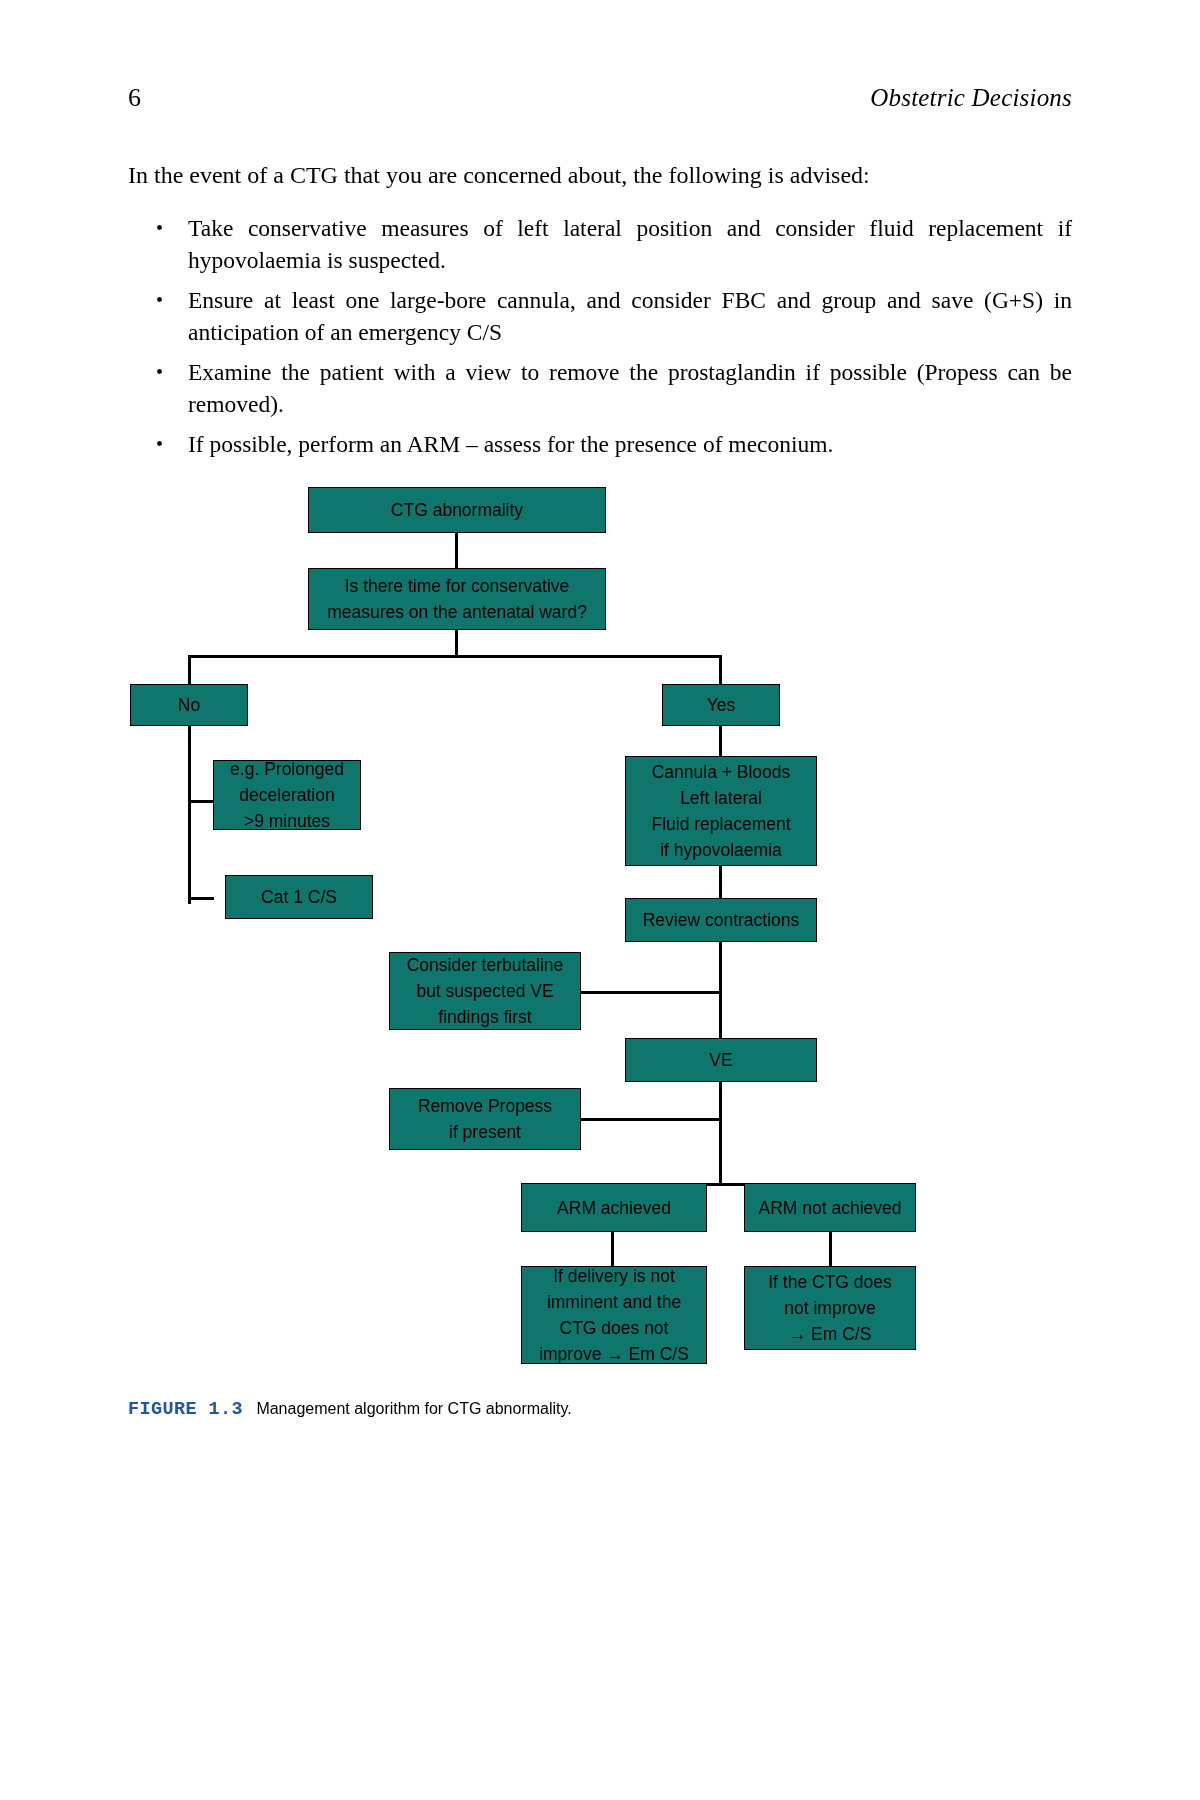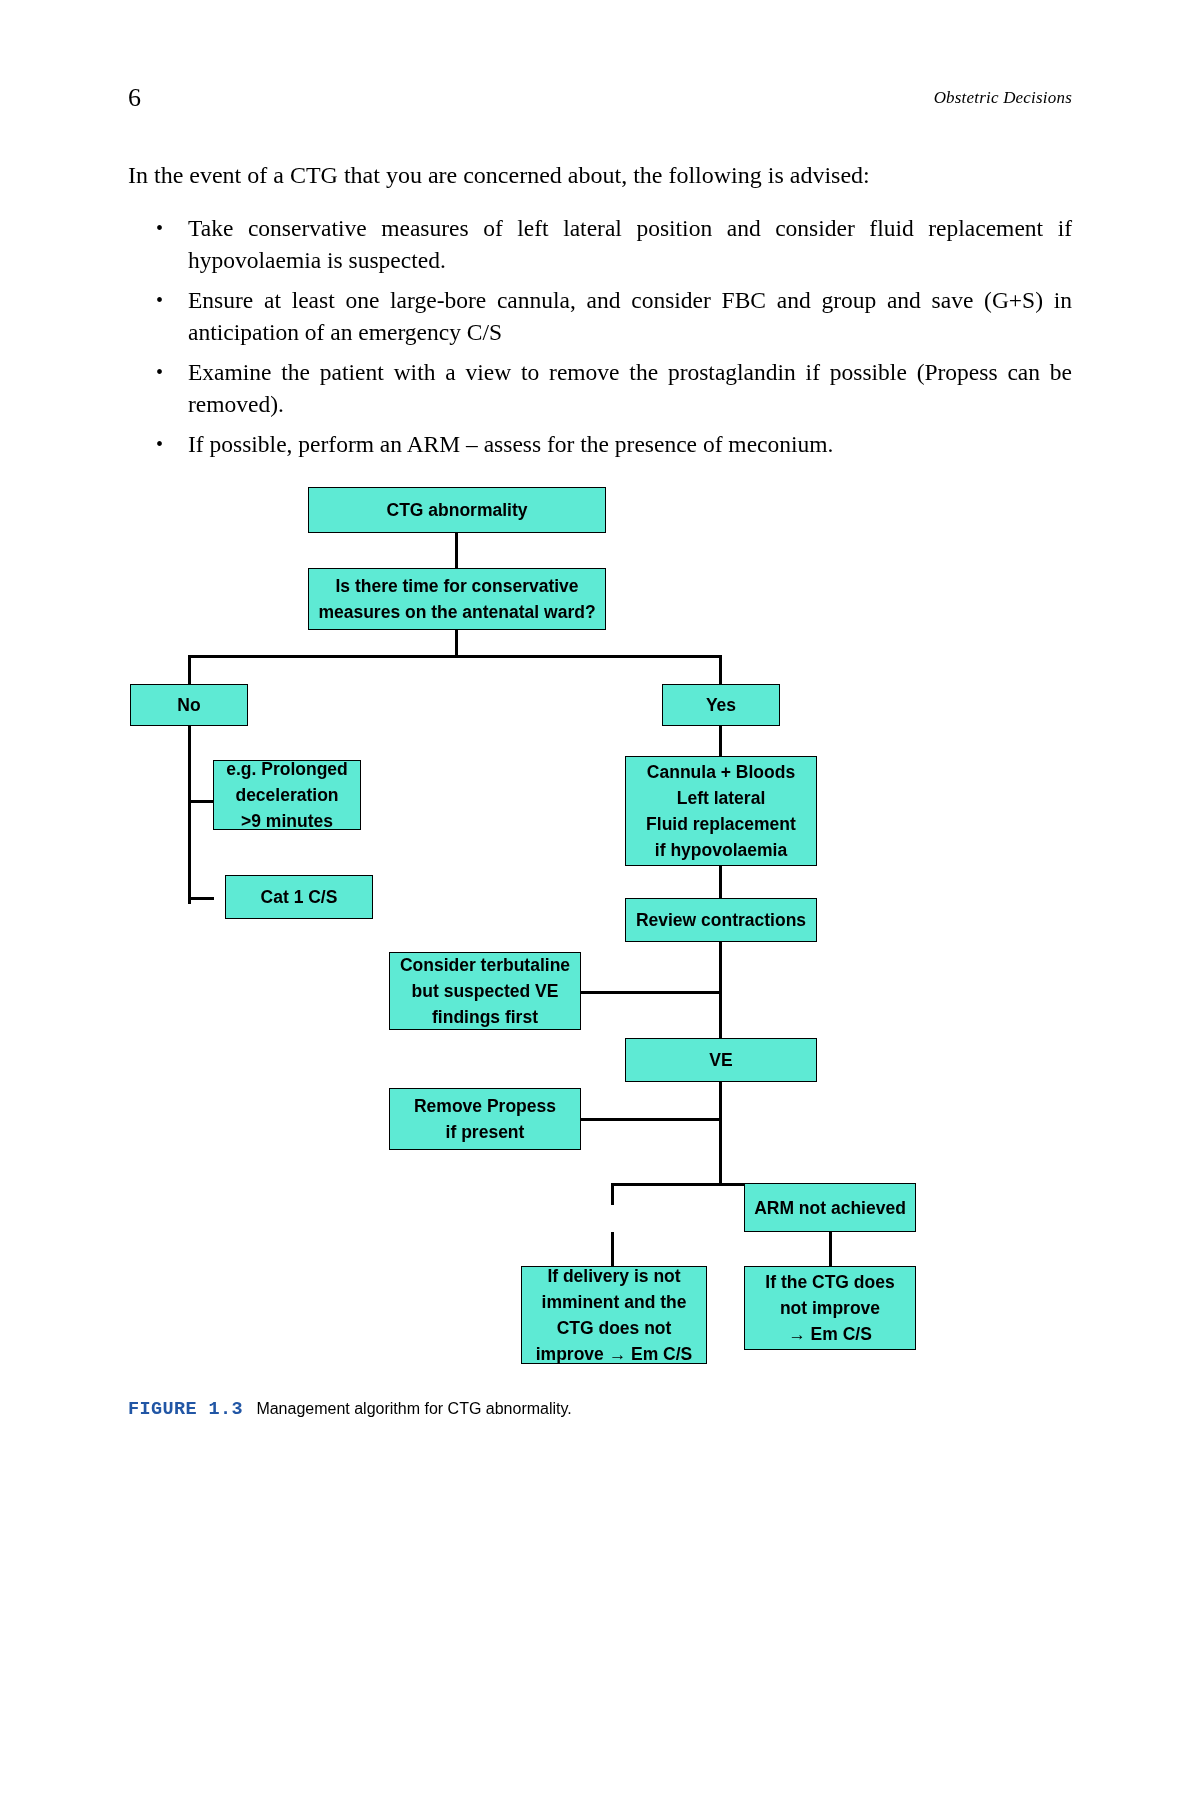--- a/index.html
+++ b/index.html
@@ -8,39 +8,39 @@
     font-family:"Liberation Serif", serif;
     color:#000;
     position:relative;
     overflow:hidden;
   }
   .page{position:absolute;left:0;top:0;width:1200px;height:1800px;}
 
   
   .runhead{position:absolute;left:128px;top:80px;width:944px;height:36px;}
   .folio{position:absolute;left:0;top:0;font-size:26px;line-height:36px;}
-  .booktitle{position:absolute;right:0;top:0;font-size:17px;line-height:36px;
+  .booktitle{position:absolute;right:0;top:0;font-size:25px;line-height:36px;
              font-style:italic;letter-spacing:.2px;}
 
   
   .intro{position:absolute;left:128px;top:158px;width:944px;
          font-size:24px;line-height:34px;}
   .bullets{position:absolute;left:128px;top:212px;width:944px;}
   .bullet{position:relative;display:block;padding-left:60px;margin-bottom:8px;
           font-size:23.5px;line-height:32px;text-align:justify;}
   .bullet .dot{position:absolute;left:28px;top:0;font-size:20px;line-height:32px;}
   .nojust{text-align:left;}
 
   
   .chart{position:absolute;left:0;top:470px;width:1200px;height:930px;}
-  .nd{position:absolute;border:1.6px solid #000;background:#5eead4;
+  .nd{position:absolute;border:1.6px solid #000;background:#0f766e;
       font-family:"Liberation Sans", sans-serif;
       font-size:17.5px;line-height:26px;color:#000;
       display:flex;align-items:center;justify-content:center;
-      text-align:center;box-sizing:border-box;z-index:3;font-weight:bold;}
+      text-align:center;box-sizing:border-box;z-index:3;}
   .ln{position:absolute;background:#000;z-index:2;}
   .lnv{width:3.4px;}
   .lnh{height:3.4px;}
 
   
   .caption{position:absolute;left:128px;top:1395px;width:944px;
            font-size:19px;line-height:26px;}
   .figlabel{font-family:Liberation Mono, monospace;font-weight:bold;
             color:#2156a5;font-size:18.5px;letter-spacing:.4px;}
   .captext{font-family:Liberation Sans, sans-serif;font-size:16px;}
@@ -151,20 +151,23 @@
 
     <div class="nd" style="left:625px;top:568px;width:192px;height:44px;">
       <span>VE</span>
     </div>
 
     <div class="nd" style="left:389px;top:618px;width:192px;height:62px;flex-direction:column;">
       <span>Remove Propess</span>
       <span>if present</span>
     </div>
 
+    <div class="nd" style="left:521px;top:713px;width:186px;height:49px;">
+      <span>ARM achieved</span>
+    </div>
 
     <div class="nd" style="left:744px;top:713px;width:172px;height:49px;">
       <span>ARM not achieved</span>
     </div>
 
     <div class="nd" style="left:521px;top:796px;width:186px;height:98px;flex-direction:column;">
       <span>If delivery is not</span>
       <span>imminent and the</span>
       <span>CTG does not</span>
       <span>improve → Em C/S</span>

